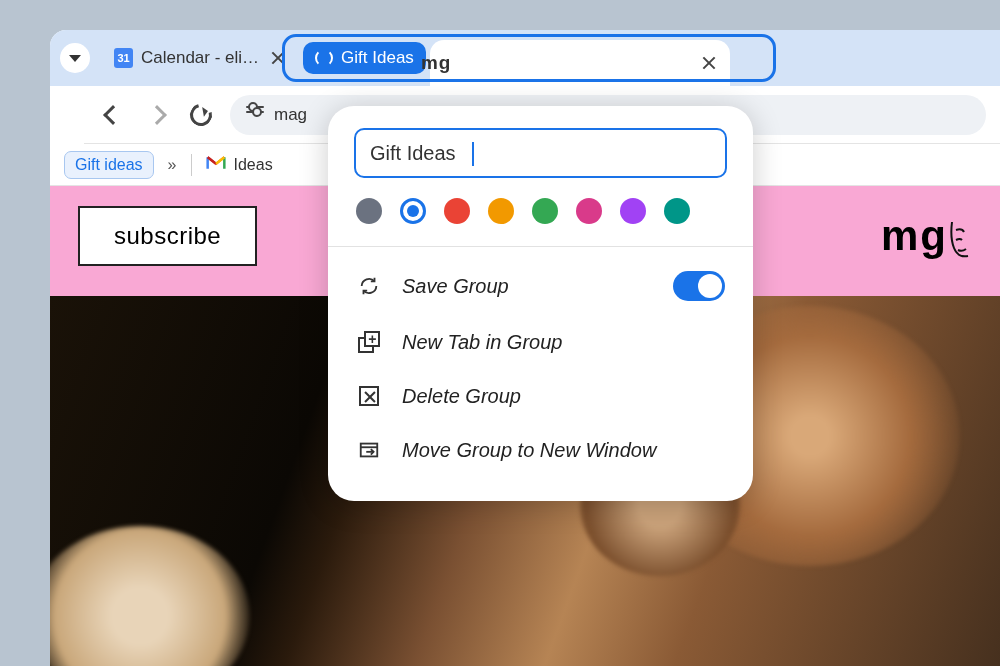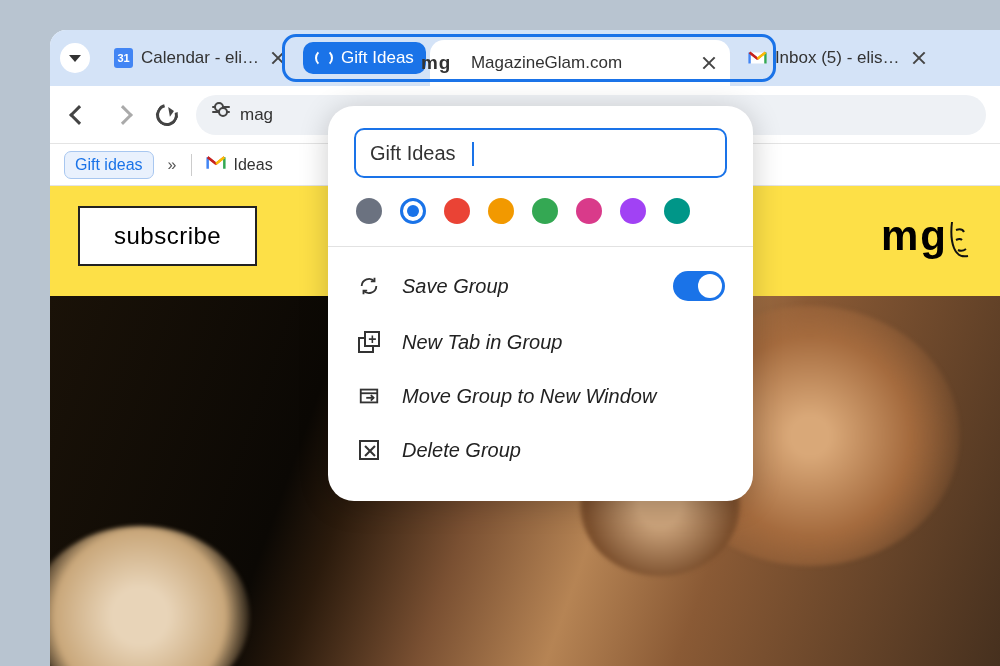--- a/index.html
+++ b/index.html
@@ -93,20 +93,21 @@
   }
 
   .cal-icon { width:20px;height:20px; background:#4285f4; border-radius:3px; display:flex;align-items:center;justify-content:center; color:#fff; font-size:11px; font-weight:bold; }
 
   .toolbar {
     display:flex; align-items:center; gap:14px;
     height: 58px;
     background:#fff;
     padding: 0 14px;
     border-bottom: 1px solid #e4e4e4;
+    margin-left: 34px;
   }
   .nav-btn { width:30px;height:30px; display:flex;align-items:center;justify-content:center; cursor:pointer; }
   .arrow-l, .arrow-r { width:14px;height:14px; border-top:3px solid #444; border-left:3px solid #444; }
   .arrow-l { transform: rotate(-45deg); }
   .arrow-r { transform: rotate(135deg); border-color:#aaa; }
   .reload { width:22px;height:22px; border:3px solid #444; border-radius:50%; border-top-color:transparent; transform:rotate(30deg); position:relative;}
   .reload::after { content:""; position:absolute; top:-4px; right:-1px; border:5px solid transparent; border-bottom-color:#444; transform:rotate(50deg);}
 
   .omnibox {
     flex:1; height:40px; background:#eef1f5; border-radius:20px;
@@ -125,21 +126,21 @@
     border-bottom: 1px solid #e4e4e4;
     font-size:16px; color:#1a73e8;
   }
   .bm-chip { border:1.5px solid #a8c7f0; background:#e9f1fd; border-radius:7px; padding:4px 10px; cursor:pointer;}
   .bm-more { color:#555; cursor:pointer; }
   .divider { width:1px; height:22px; background:#ccc; }
   .bm-item { display:flex; align-items:center; gap:8px; color:#333; cursor:pointer; }
 
   .content {
     position:relative; height: calc(100% - 56px - 58px - 42px);
-    background:#fde047;
+    background:#f9a8d4;
   }
   .page-header { display:flex; align-items:center; justify-content:space-between; padding:20px 28px; }
   .subscribe-btn { border:2px solid #222; padding:14px 34px; font-size:24px; background:#fff; cursor:pointer; letter-spacing:0.5px;}
   .brand { display:flex; align-items:center; gap:14px; font-size:26px; }
 
   .hero { position:absolute; left:0; right:0; top:110px; bottom:0;
     background: linear-gradient(110deg, #1a1208 0%, #0b0804 28%, #2a1a0c 34%, #7a5032 46%, #b68454 58%, #8a5a35 70%, #46301e 100%);
   }
   .flower-blob { position:absolute; border-radius:50%; filter: blur(2px); }
 
@@ -213,38 +214,23 @@
       <span>Gift Ideas</span>
     </div>
 
     <div class="tab tab-active" style="flex:0 0 300px;">
       <span class="fav">
         <span class="mg-logo" style="transform:scale(0.45);transform-origin:left center;">
             <span class="mg-m">m</span>
             <span class="mg-g">g</span>
           </span>
       </span>
-      <span>MagazineGlam.com</span>
       <span class="close" style="margin-left:auto;"></span>
     </div>
 
-    <div class="tab">
-      <span class="fav">
-        <svg width="20" height="16" viewBox="0 0 24 18">
-            <path d="M2 2h20v14H2z" fill="#fff"></path>
-            <path d="M2 2l10 8L22 2" fill="none" stroke="#ea4335" stroke-width="2.5"></path>
-            <path d="M2 2v14" stroke="#4285f4" stroke-width="3"></path>
-            <path d="M22 2v14" stroke="#34a853" stroke-width="3"></path>
-            <path d="M2 2l10 8" stroke="#c5221f" stroke-width="3"></path>
-            <path d="M22 2l-10 8" stroke="#fbbc04" stroke-width="3"></path>
-          </svg>
-      </span>
-      <span>Inbox (5) - elis…</span>
-      <span class="close"></span>
-    </div>
 
     <div class="group-frame"></div>
   </div>
 
   <div class="toolbar">
     <div class="nav-btn">
         <div class="arrow-l"></div>
       </div>
     <div class="nav-btn">
         <div class="arrow-r"></div>
@@ -339,31 +325,31 @@
         <span class="mi-icon">
           <span class="ic-newtab">
               <span class="back"></span>
               <span class="front">+</span>
             </span>
         </span>
         <span>New Tab in Group</span>
       </div>
       <div class="menu-item">
         <span class="mi-icon">
+          <span class="ic-delete"></span>
+        </span>
+        <span>Delete Group</span>
+      </div>
+      <div class="menu-item">
+        <span class="mi-icon">
           <svg width="22" height="22" viewBox="0 0 24 24" fill="none" stroke="#333" stroke-width="2">
               <rect x="3" y="5" width="18" height="14"></rect>
               <path d="M3 9h18"></path>
               <path d="M9 14h8"></path>
               <path d="M14 11l3 3-3 3"></path>
             </svg>
         </span>
         <span>Move Group to New Window</span>
       </div>
-      <div class="menu-item">
-        <span class="mi-icon">
-          <span class="ic-delete"></span>
-        </span>
-        <span>Delete Group</span>
-      </div>
     </div>
   </div>
 
 </div>
 
 </body></html>

